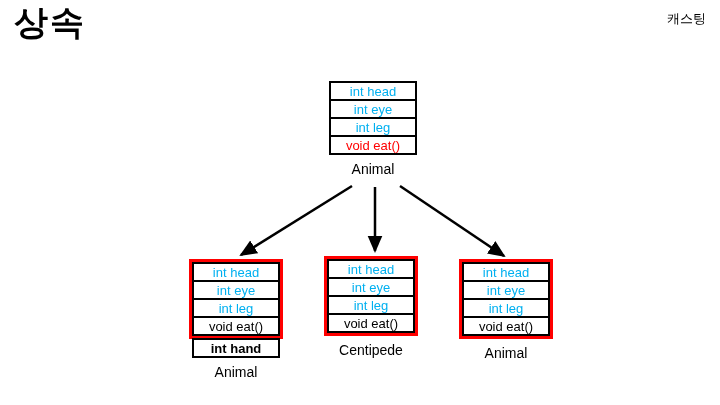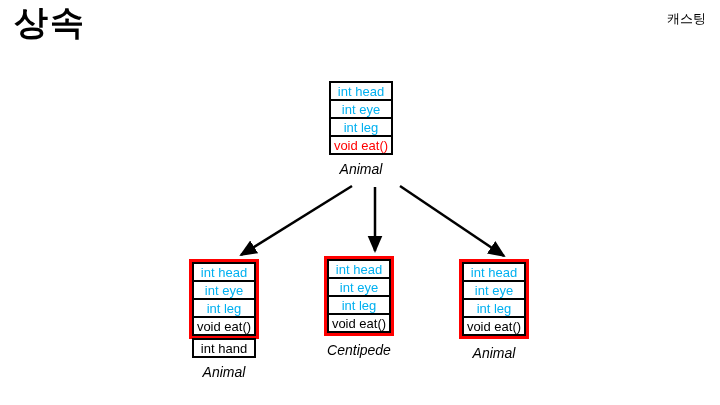--- a/index.html
+++ b/index.html
@@ -10,31 +10,31 @@
   .title {
     position:absolute; left:14px; top:0px; font-size:34px; font-weight:bold;
     color:#000; letter-spacing:2px;
   }
   .corner-note {
     position:absolute; right:14px; top:10px; font-size:13px; color:#000;
   }
   .group { position:absolute; display:flex; flex-direction:column; align-items:center; }
   .stack { display:flex; flex-direction:column; }
   .row {
-    box-sizing:border-box; width:64px; height:20px; background:#fff;
+    box-sizing:border-box; width:88px; height:20px; background:#fff;
     border:2px solid #000; margin-top:-2px;
     display:flex; align-items:center; justify-content:center;
     font-size:13px; line-height:1; color:#000; white-space:nowrap;
   }
   .row:first-child { margin-top:0; }
   .redwrap { border:3px solid var(--hl, #FF0000); }
-  .own-row { margin-top:-1px; }
+  .own-row { margin-top:-1px;font-weight:bold; }
   .cyan { color: var(--cyan, #00B0F0); }
   .redtext { color: var(--red, #FF0000); }
-  .class-label { margin-top:6px; font-size:14px; color:#000;font-style:italic; }
+  .class-label { margin-top:6px; font-size:14px; color:#000; }
   svg.arrows { position:absolute; left:0; top:0; pointer-events:none; }
 </style>
 </head>
 <body>
 
 <div class="slide">
 
   <div class="title">상속</div>
   <div class="corner-note">캐스팅</div>
 

